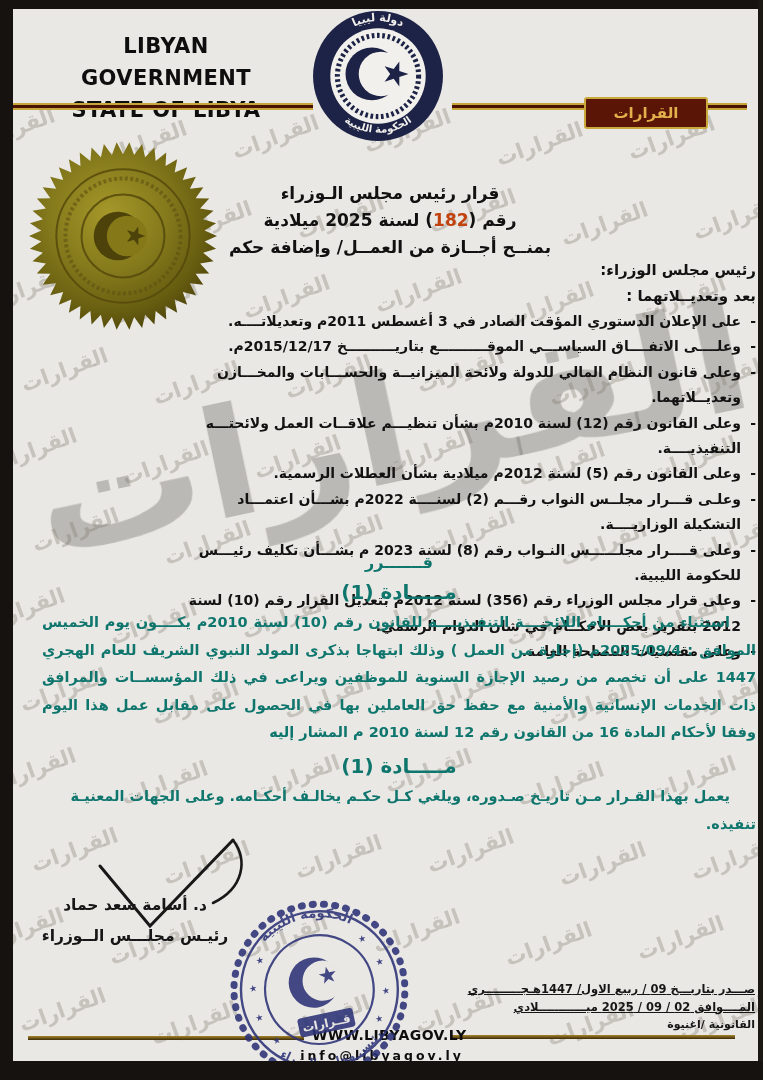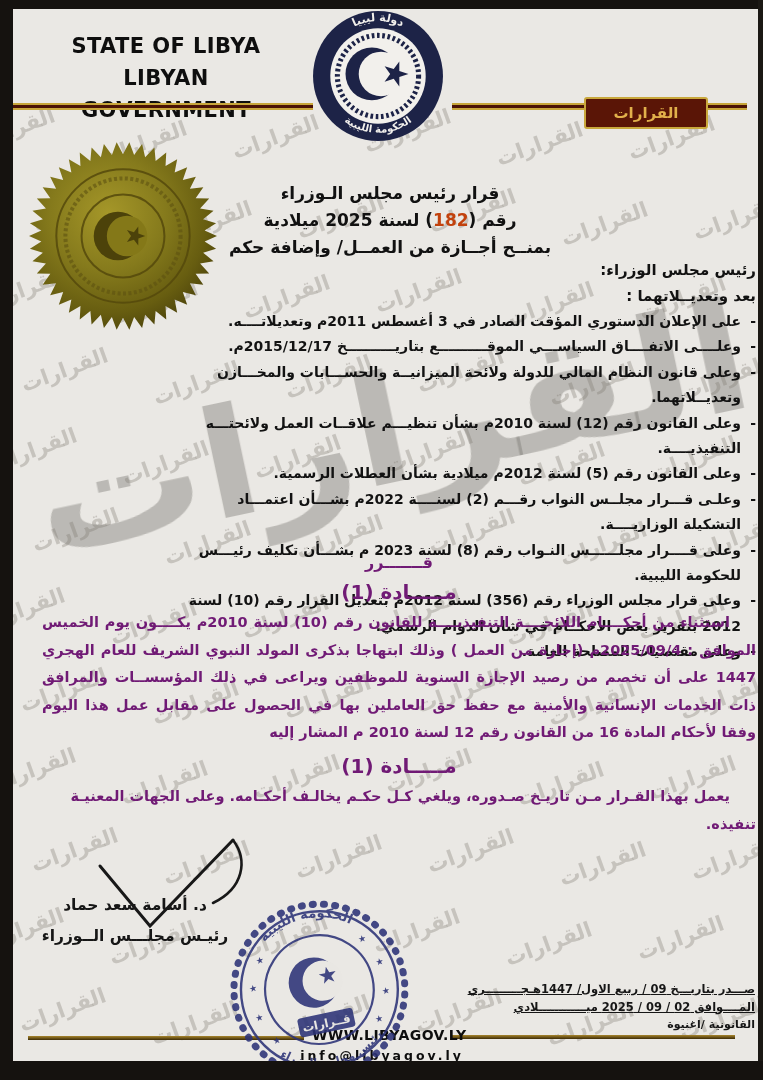--- a/index.html
+++ b/index.html
@@ -42,21 +42,21 @@
   .title-block .teal{color:#c2410c;}
   
   .body1{position:absolute;left:186px;right:7px;top:261px;z-index:4;direction:rtl;
          text-align:right;font-weight:bold;color:#121212;}
   .authority{font-size:15px;margin:0 0 8px;}
   .after-review{font-size:15px;margin:0 0 4px;}
   .bullets{list-style:none;margin:0;padding:0;font-size:14px;line-height:25.4px;}
   .bullets li{position:relative;padding-right:15px;}
   .bullets li::before{content:"-";position:absolute;right:0;top:0;}
   .body2{position:absolute;left:42px;right:7px;top:549px;z-index:4;direction:rtl;
-         font-weight:bold;color:#701a75;font-size:14.5px;line-height:27.5px;}
+         font-weight:bold;color:#0f766e;font-size:14.5px;line-height:27.5px;}
   .centerline{text-align:center;margin:0 0 2px;font-size:16px;}
   .art-title{text-align:center;margin:2px 0 3px;font-size:20px;}
   .art-text{margin:0 0 6px;text-align:justify;text-indent:26px;}
   .art-text.last{text-align:right;}
   
   .sig-block{position:absolute;left:22px;top:890px;width:226px;z-index:5;text-align:center;
              direction:rtl;font-weight:bold;font-size:15.5px;line-height:31px;}
   #sig-svg{position:absolute;inset:0;z-index:6;pointer-events:none;}
   
   .stamp{position:absolute;left:227px;top:897px;width:186px;height:186px;z-index:7;
@@ -152,22 +152,22 @@
       <span class="wm" style="left: 17px; top: 998px;">القرارات</span>
       <span class="wm" style="left: 149px; top: 1011px;">القرارات</span>
       <span class="wm" style="left: 281px; top: 1005px;">القرارات</span>
       <span class="wm" style="left: 413px; top: 999px;">القرارات</span>
       <span class="wm" style="left: 545px; top: 1012px;">القرارات</span>
       <span class="wm" style="left: 677px; top: 1006px;">القرارات</span>
     </div>
   <div id="wm-large">القرارات</div>
 
   <div class="hdr-en">
+    <div>LIBYAN GOVERNMENT</div>
     <div>STATE OF LIBYA</div>
-    <div>LIBYAN GOVERNMENT</div>
   </div>
 
   <div class="emblem">
     <svg viewBox="0 0 132 132" width="134" height="134">
       <defs>
         <path id="emTop" d="M 12,66 A 54,54 0 0 1 120,66"></path>
         <path id="emBot" d="M 10,66 A 56,56 0 0 0 122,66"></path>
       </defs>
       <circle cx="66" cy="66" r="64" fill="#1d2347"></circle>
       <circle cx="66" cy="66" r="47" fill="#f2f0ec"></circle>

